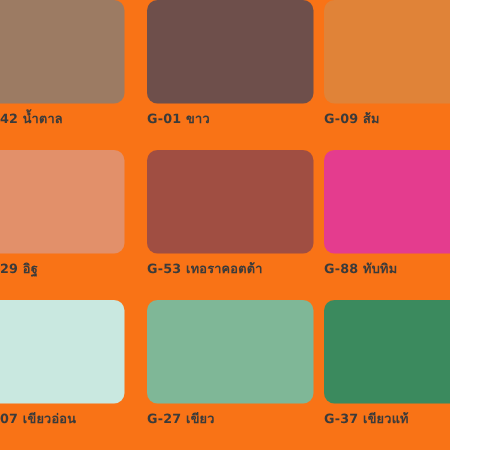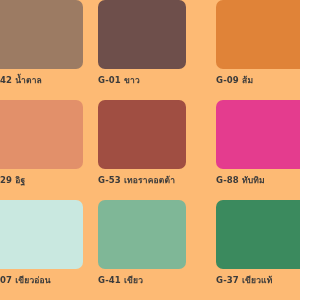--- a/index.html
+++ b/index.html
@@ -10,36 +10,36 @@
   body {
     width: 300px;
     height: 300px;
     overflow: hidden;
     font-family: "DejaVu Sans", "Liberation Sans", sans-serif;
   }
   .palette {
     position: relative;
     width: 300px;
     height: 300px;
-    background: #fdba74;
+    background: #f97316;
     overflow: hidden;
   }
   .row {
     position: relative;
     width: 300px;
     height: 100px;
   }
   .cell {
     position: absolute;
     top: 0;
     height: 100px;
   }
   
   .col-0 { left: -28px;  width: 111px; }
-  .col-1 { left: 98px;   width: 88px; }
+  .col-1 { left: 98px;   width: 111px; }
   
   .col-2 { left: 216px;  width: 111px; }
 
   .swatch {
     width: 100%;
     height: 69px;
     border-radius: 7px;
     box-sizing: border-box;
   }
   .caption {
@@ -88,21 +88,21 @@
     </div>
   </div>
 
   <div class="row">
     <div class="cell col-0">
       <div class="swatch" style="background-color: rgb(201, 232, 224);"></div>
       <div class="caption">07 เขียวอ่อน</div>
     </div>
     <div class="cell col-1">
       <div class="swatch" style="background-color: rgb(127, 183, 151);"></div>
-      <div class="caption">G-41 เขียว</div>
+      <div class="caption">G-27 เขียว</div>
     </div>
     <div class="cell col-2">
       <div class="swatch" style="background-color: rgb(59, 138, 94);"></div>
       <div class="caption">G-37 เขียวแท้</div>
     </div>
   </div>
 
 </div>
 
 </body></html>

